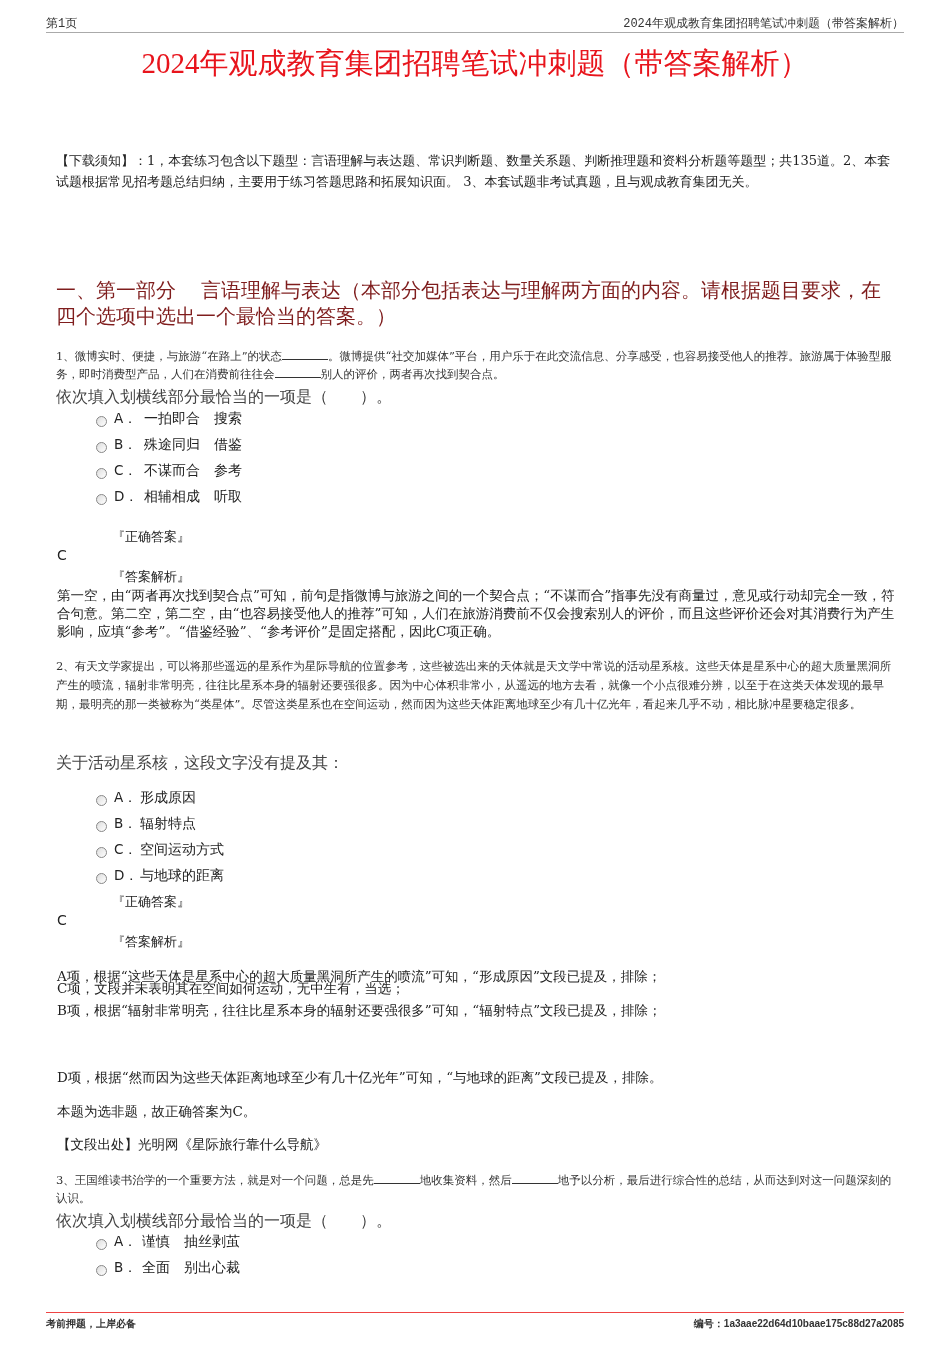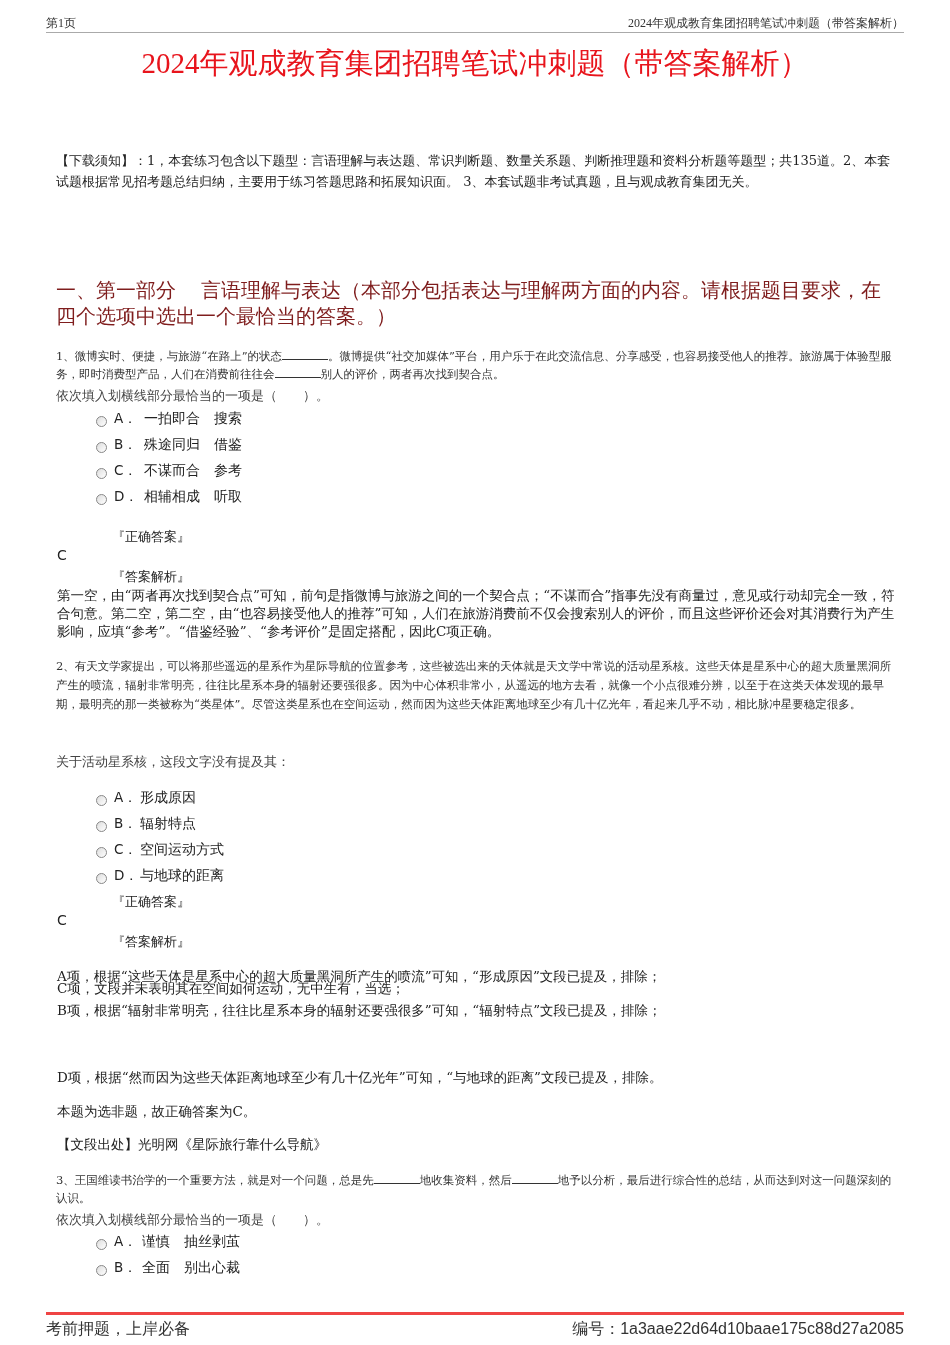--- a/index.html
+++ b/index.html
@@ -4,21 +4,21 @@
 <style>
   html, body { margin: 0; padding: 0; background: #ffffff; }
   body {
     width: 950px; height: 1345px; position: relative; overflow: hidden;
     font-family: "DejaVu Serif", "Liberation Serif", serif;
     color: #222222;
   }
   .page-header {
     position: absolute; left: 46px; right: 46px; top: 12px; height: 20px;
     border-bottom: 1px solid #aaaaaa;
-    font-family: Liberation Serif, serif;
+    font-family: Liberation Mono, monospace;
     font-size: 12px; color: #333;
   }
   .page-header .left { position: absolute; left: 0; top: 3px; }
   .page-header .right { position: absolute; right: 0; top: 3px; }
   .doc-title {
     position: absolute; left: 0; right: 0; top: 44px; text-align: center;
     font-family: "Liberation Serif", "DejaVu Serif", serif;
     font-size: 29px; color: #e8141c; letter-spacing: 0px;
   }
   .notice {
@@ -27,21 +27,21 @@
   }
   .section-heading {
     position: absolute; left: 56px; width: 840px; top: 277px;
     font-size: 20px; line-height: 26px; color: #7f1d1d;
     font-family: "Liberation Serif", "DejaVu Serif", serif;
   }
   .q-text {
     position: absolute; left: 56px; width: 845px;
     font-size: 11.5px; line-height: 18px; color: #333;
   }
-  .q-prompt { position: absolute; left: 56px; font-size: 13px; color: #444; }
+  .q-prompt { position: absolute; left: 56px; font-size: 16px; color: #444; }
   .blank { display: inline-block; width: 46px; border-bottom: 1px solid #333; height: 10px; vertical-align: baseline; }
   .options { position: absolute; left: 96px; }
   .option {
     height: 26px; display: flex; align-items: center;
     font-size: 14px; color: #222; cursor: pointer;
   }
   .radio {
     width: 9px; height: 9px; border-radius: 50%;
     border: 1px solid #888; background: linear-gradient(135deg,#ddd,#fff);
     margin-right: 7px; margin-top: 5px; flex: none;
@@ -49,22 +49,22 @@
   .opt-letter { font-family: "DejaVu Sans", sans-serif; font-size: 13.5px; width: 30px; }
   .opt-text { font-family: "DejaVu Sans", sans-serif; font-size: 14px; text-align: right; }
   .ans-label { position: absolute; left: 72px; font-size: 13px; color: #222; margin-left: 40px; }
   .ans-value { position: absolute; left: 57px; font-family: "DejaVu Sans", sans-serif; font-size: 14px; color: #222; }
   .explain {
     position: absolute; left: 57px; width: 840px;
     font-size: 13.5px; line-height: 18px; color: #222;
   }
   .page-footer {
     position: absolute; left: 46px; right: 46px; top: 1312px; height: 24px;
-    border-top: 3px solid #ef4444;
-    font-size: 16px; color: #333;
+    border-top: 1px solid #ef4444;
+    font-size: 10px; color: #333; font-weight: bold;
   }
   .page-footer .left { position: absolute; left: 0; top: 4px; }
   .page-footer .right { position: absolute; right: 0; top: 4px; }
   .page-footer .code { font-family: "Liberation Sans", sans-serif; }
 </style>
 </head>
 <body>
 
 <div class="page-header">
   <span class="left">第1页</span>

